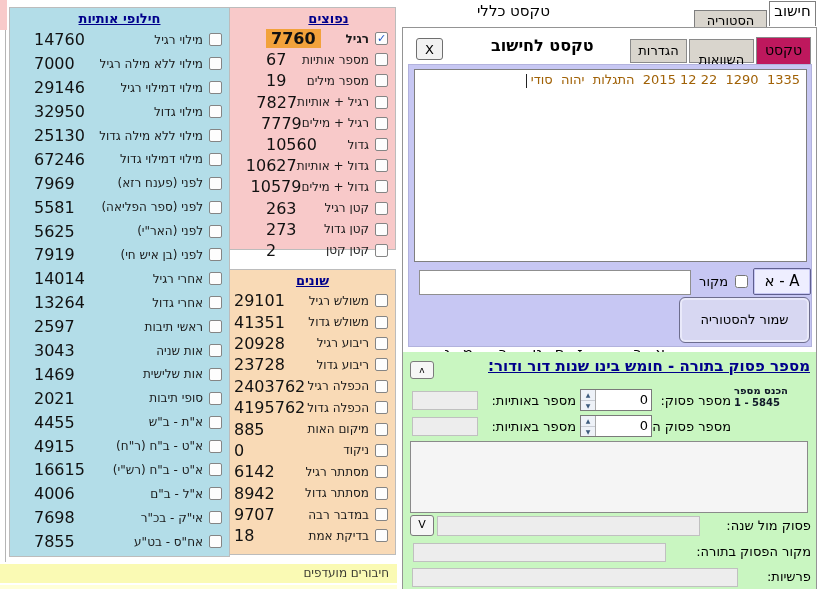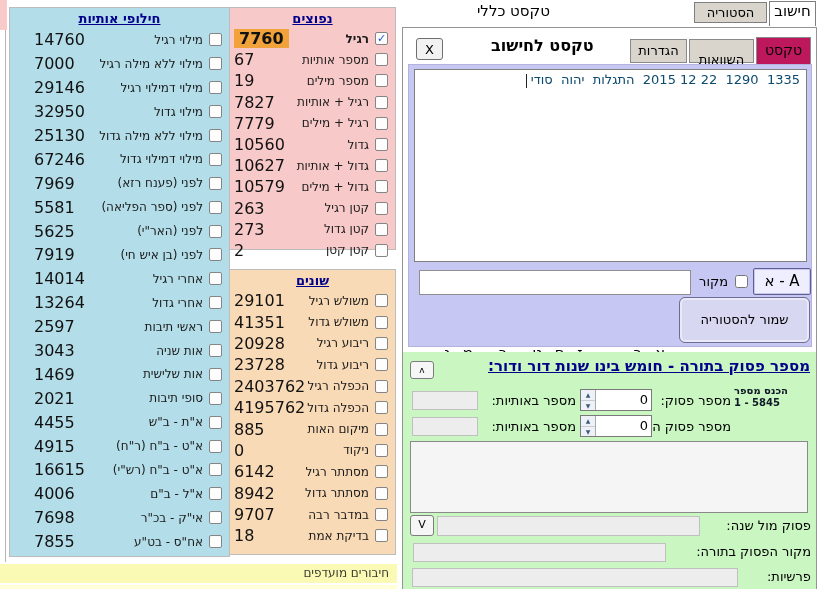--- a/index.html
+++ b/index.html
@@ -3,21 +3,21 @@
 <meta charset="utf-8">
 <style>
   * { margin:0; padding:0; box-sizing:border-box; font-family:"DejaVu Sans", sans-serif; }
   html,body { background:#fff; }
   .root { position:relative; width:819px; height:589px; background:#fff; overflow:hidden; direction:rtl; }
   .abs { position:absolute; }
 
   
   .panel { position:absolute; border:1px solid #bcbcbc; }
   .cyan   { left:9px;  top:7px;   width:221px; height:550px; background:#b3dde8; }
-  .pink   { left:229px; top:7px;  width:167px; height:243px; background:#f8c9c9; }
+  .pink   { left:229px; top:7px;  width:167px; height:243px; background:#f8c9c9;padding-left:32px; }
   .orange { left:229px; top:269px; width:167px; height:286px; background:#f9dab6; }
   .ptitle { display:block; text-align:center; color:#00008b; font-weight:bold; font-size:13px;
             text-decoration:underline; padding-top:3px; }
   .rows { padding-top:2px; }
   .crow { display:flex; align-items:center; padding:0 7px 0 4px; }
   .cyan .crow   { height:23.9px; padding-left:24px; }
   .pink .crow   { height:21.2px; padding-left:4px; }
   .orange .crow { height:21.4px; padding-left:4px; }
   .cb { flex:0 0 13px; width:13px; height:13px; border:1px solid #858585; background:#fdfdfd;
         border-radius:2px; font-size:11px; line-height:11px; text-align:center; color:#1b56c9; }
@@ -28,39 +28,39 @@
 
   
   .ybar1 { left:0; top:564px; width:397px; height:19px; background:#fafab4;
            font-size:12px; color:#3c3c32; text-align:right; padding:2px 8px 0 0; }
   .ybar2 { left:0; top:585px; width:397px; height:4px; background:#ffffd8; }
   .sliver-pink { left:0; top:0; width:7px; height:30px; background:#f8caca; }
   .sliver-line { left:5px; top:30px; width:1px; height:532px; background:#b5b5b5; }
 
   
   .general-text { left:477px; top:2px; font-size:15px; color:#000000; }
-  .tab-history { left:694px; top:2px; width:73px; height:21px; background:#d9d5cd;
+  .tab-history { left:694px; top:10px; width:73px; height:21px; background:#d9d5cd;
                  border:1px solid #7f7f7f; font-size:13px; text-align:center; padding-top:2px; }
   .tab-calc { left:769px; top:1px; width:47px; height:25px; background:#fff;
               border:1px solid #7f7f7f; border-bottom:none; font-size:15px; text-align:center; }
 
   
   .main { left:402px; top:27px; width:415px; height:562px; background:#fff; border:1px solid #949494; }
   .xbtn { left:13px; top:10px; width:27px; height:22px; background:#f2f2f2; border:1px solid #6f6f6f;
           border-radius:3px; font-size:13px; text-align:center; padding-top:3px; }
   .panel-title { left:88px; top:8px; font-size:16px; font-weight:bold; color:#000; }
   .tbtn { position:absolute; text-align:center; font-size:13px; }
   .tab-text     { left:353px; top:9px;  width:55px; height:27px; background:#be185d; border:1px solid #8a8a8a; border-bottom:none; font-size:14px; padding-top:4px; }
   .btn-compare  { left:286px; top:11px; width:65px; height:24px; background:#d9d5cd; border:1px solid #8a8a8a; padding-top:12px; }
   .btn-settings { left:227px; top:11px; width:57px; height:24px; background:#d9d5cd; border:1px solid #8a8a8a; padding-top:3px; }
 
   
   .lav { left:5px; top:36px; width:404px; height:283px; background:#c7c7f3; border:1px solid #b2b2dd; }
   .ta { position:absolute; left:5px; top:4px; width:393px; height:193px; background:#fff;
-        border:1px solid #7f7f7f; padding:2px 6px; font-size:13px; color:#0c4a6e; text-align:right; }
+        border:1px solid #7f7f7f; padding:2px 6px; font-size:13px; color:#a16207; text-align:right; }
   .ta-text { white-space:pre-wrap; }
   .caret { display:inline-block; width:1px; height:14px; background:#222; vertical-align:middle; margin-right:4px; }
   .src-input { position:absolute; left:10px; top:205px; width:272px; height:25px; background:#fff;
                border:1px solid #8f8f8f; }
   .src-label { position:absolute; right:83px; top:209px; font-size:13px; }
   .src-cb { position:absolute; left:326px; top:210px; }
   .alefA { position:absolute; left:344px; top:203px; width:58px; height:27px; background:#eef; 
            border:1px solid #5f5f8f; box-shadow:0 0 0 1px #c7c7f3 inset; border-radius:2px;
            font-size:15px; text-align:center; padding-top:3px; }
   .letters { position:absolute; left:2px; top:236px; width:254px; text-align:right;

